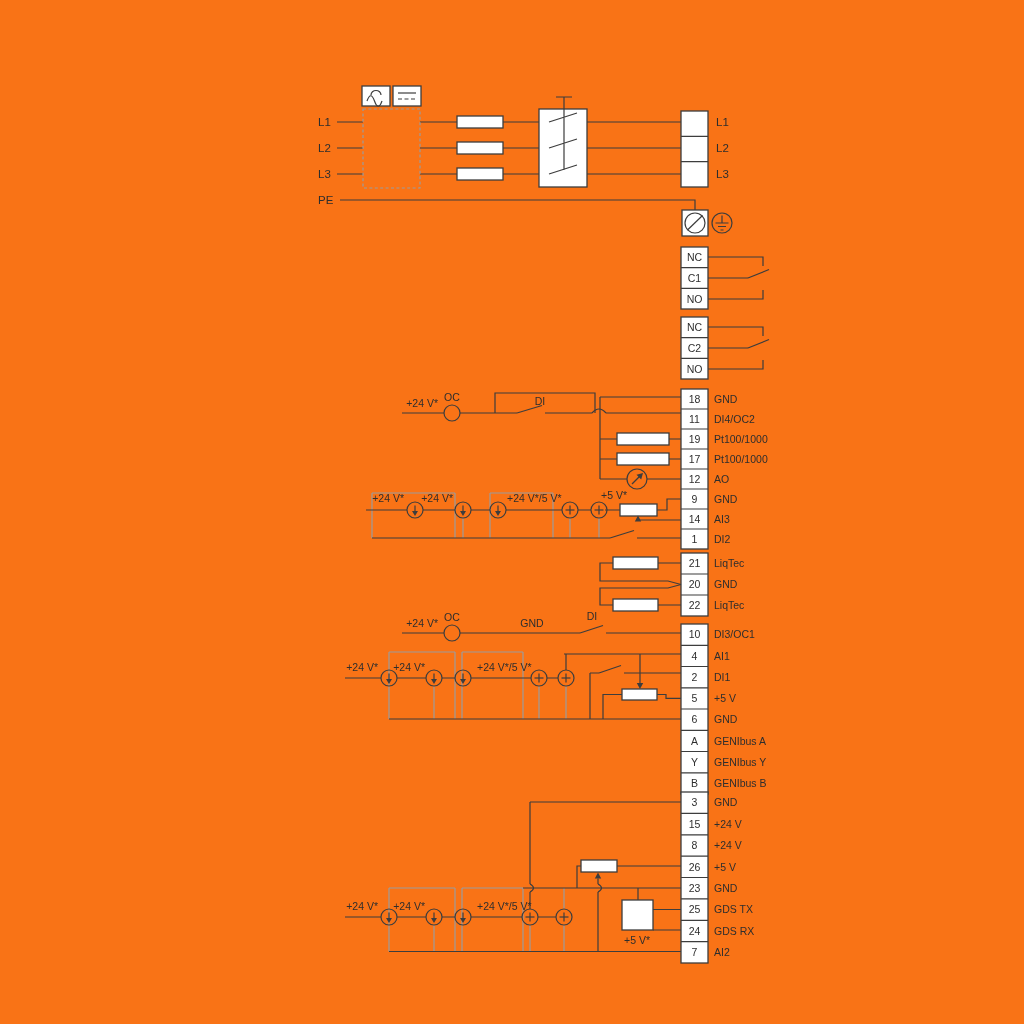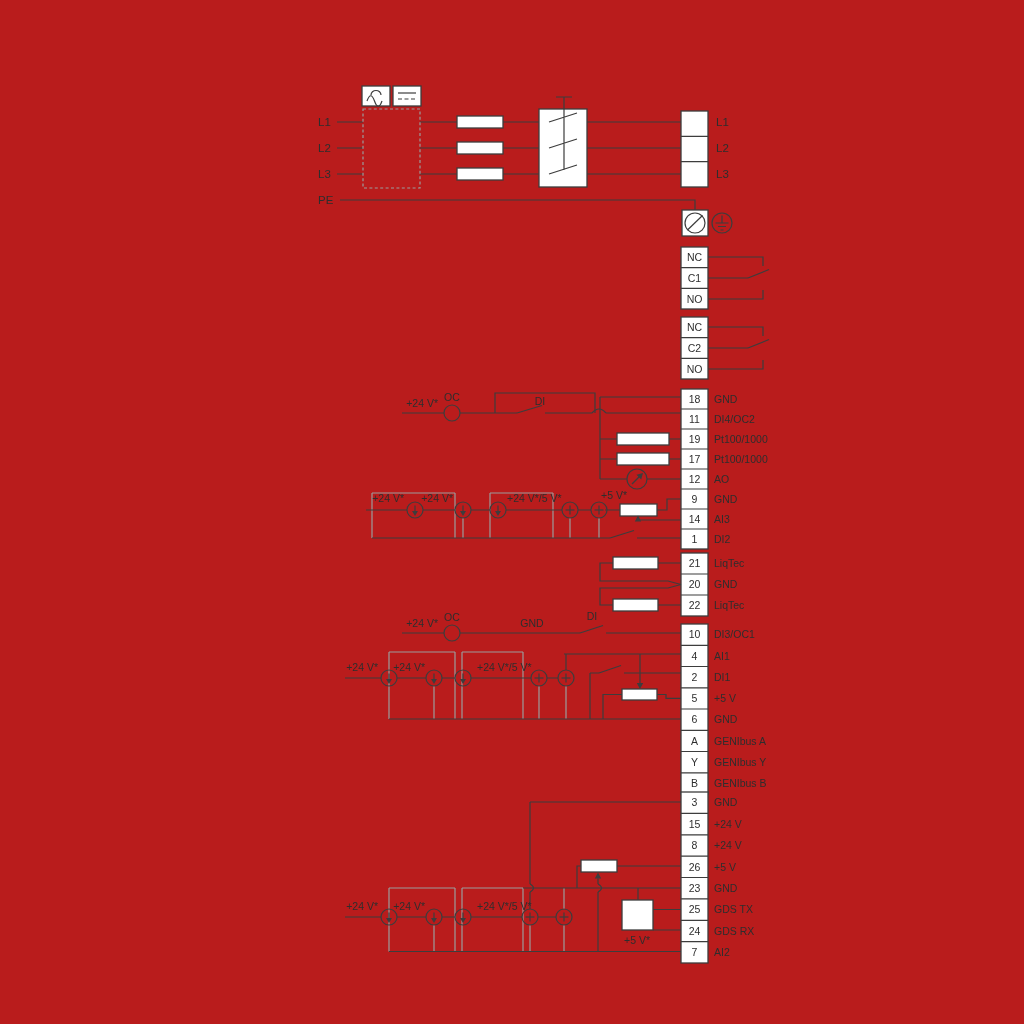--- a/index.html
+++ b/index.html
@@ -1,16 +1,16 @@
 <!DOCTYPE html>
 <html><head>
 <meta charset="utf-8">
 <style>
   html,body{margin:0;padding:0;background:#ffffff;}
-  .stage{width:1024px;height:1024px;position:relative;background:#b91c1c;}
+  .stage{width:1024px;height:1024px;position:relative;background:#f97316;}
   svg{display:block;}
   .w{stroke:#3d3d3d;stroke-width:1.2;fill:none;}
   .g{stroke:#9c9c9c;stroke-width:1.2;fill:none;}
   .box{stroke:#3d3d3d;stroke-width:1.3;fill:#fff;}
   .gbox{stroke:#9c9c9c;stroke-width:1.2;fill:none;}
   .t{font-family:"Liberation Sans",sans-serif;font-size:10.5px;fill:#2e2e2e;}
   .tb{font-family:"Liberation Sans",sans-serif;font-size:11.5px;fill:#2e2e2e;}
   .mid{text-anchor:middle;}
   .end{text-anchor:end;}
 </style>

